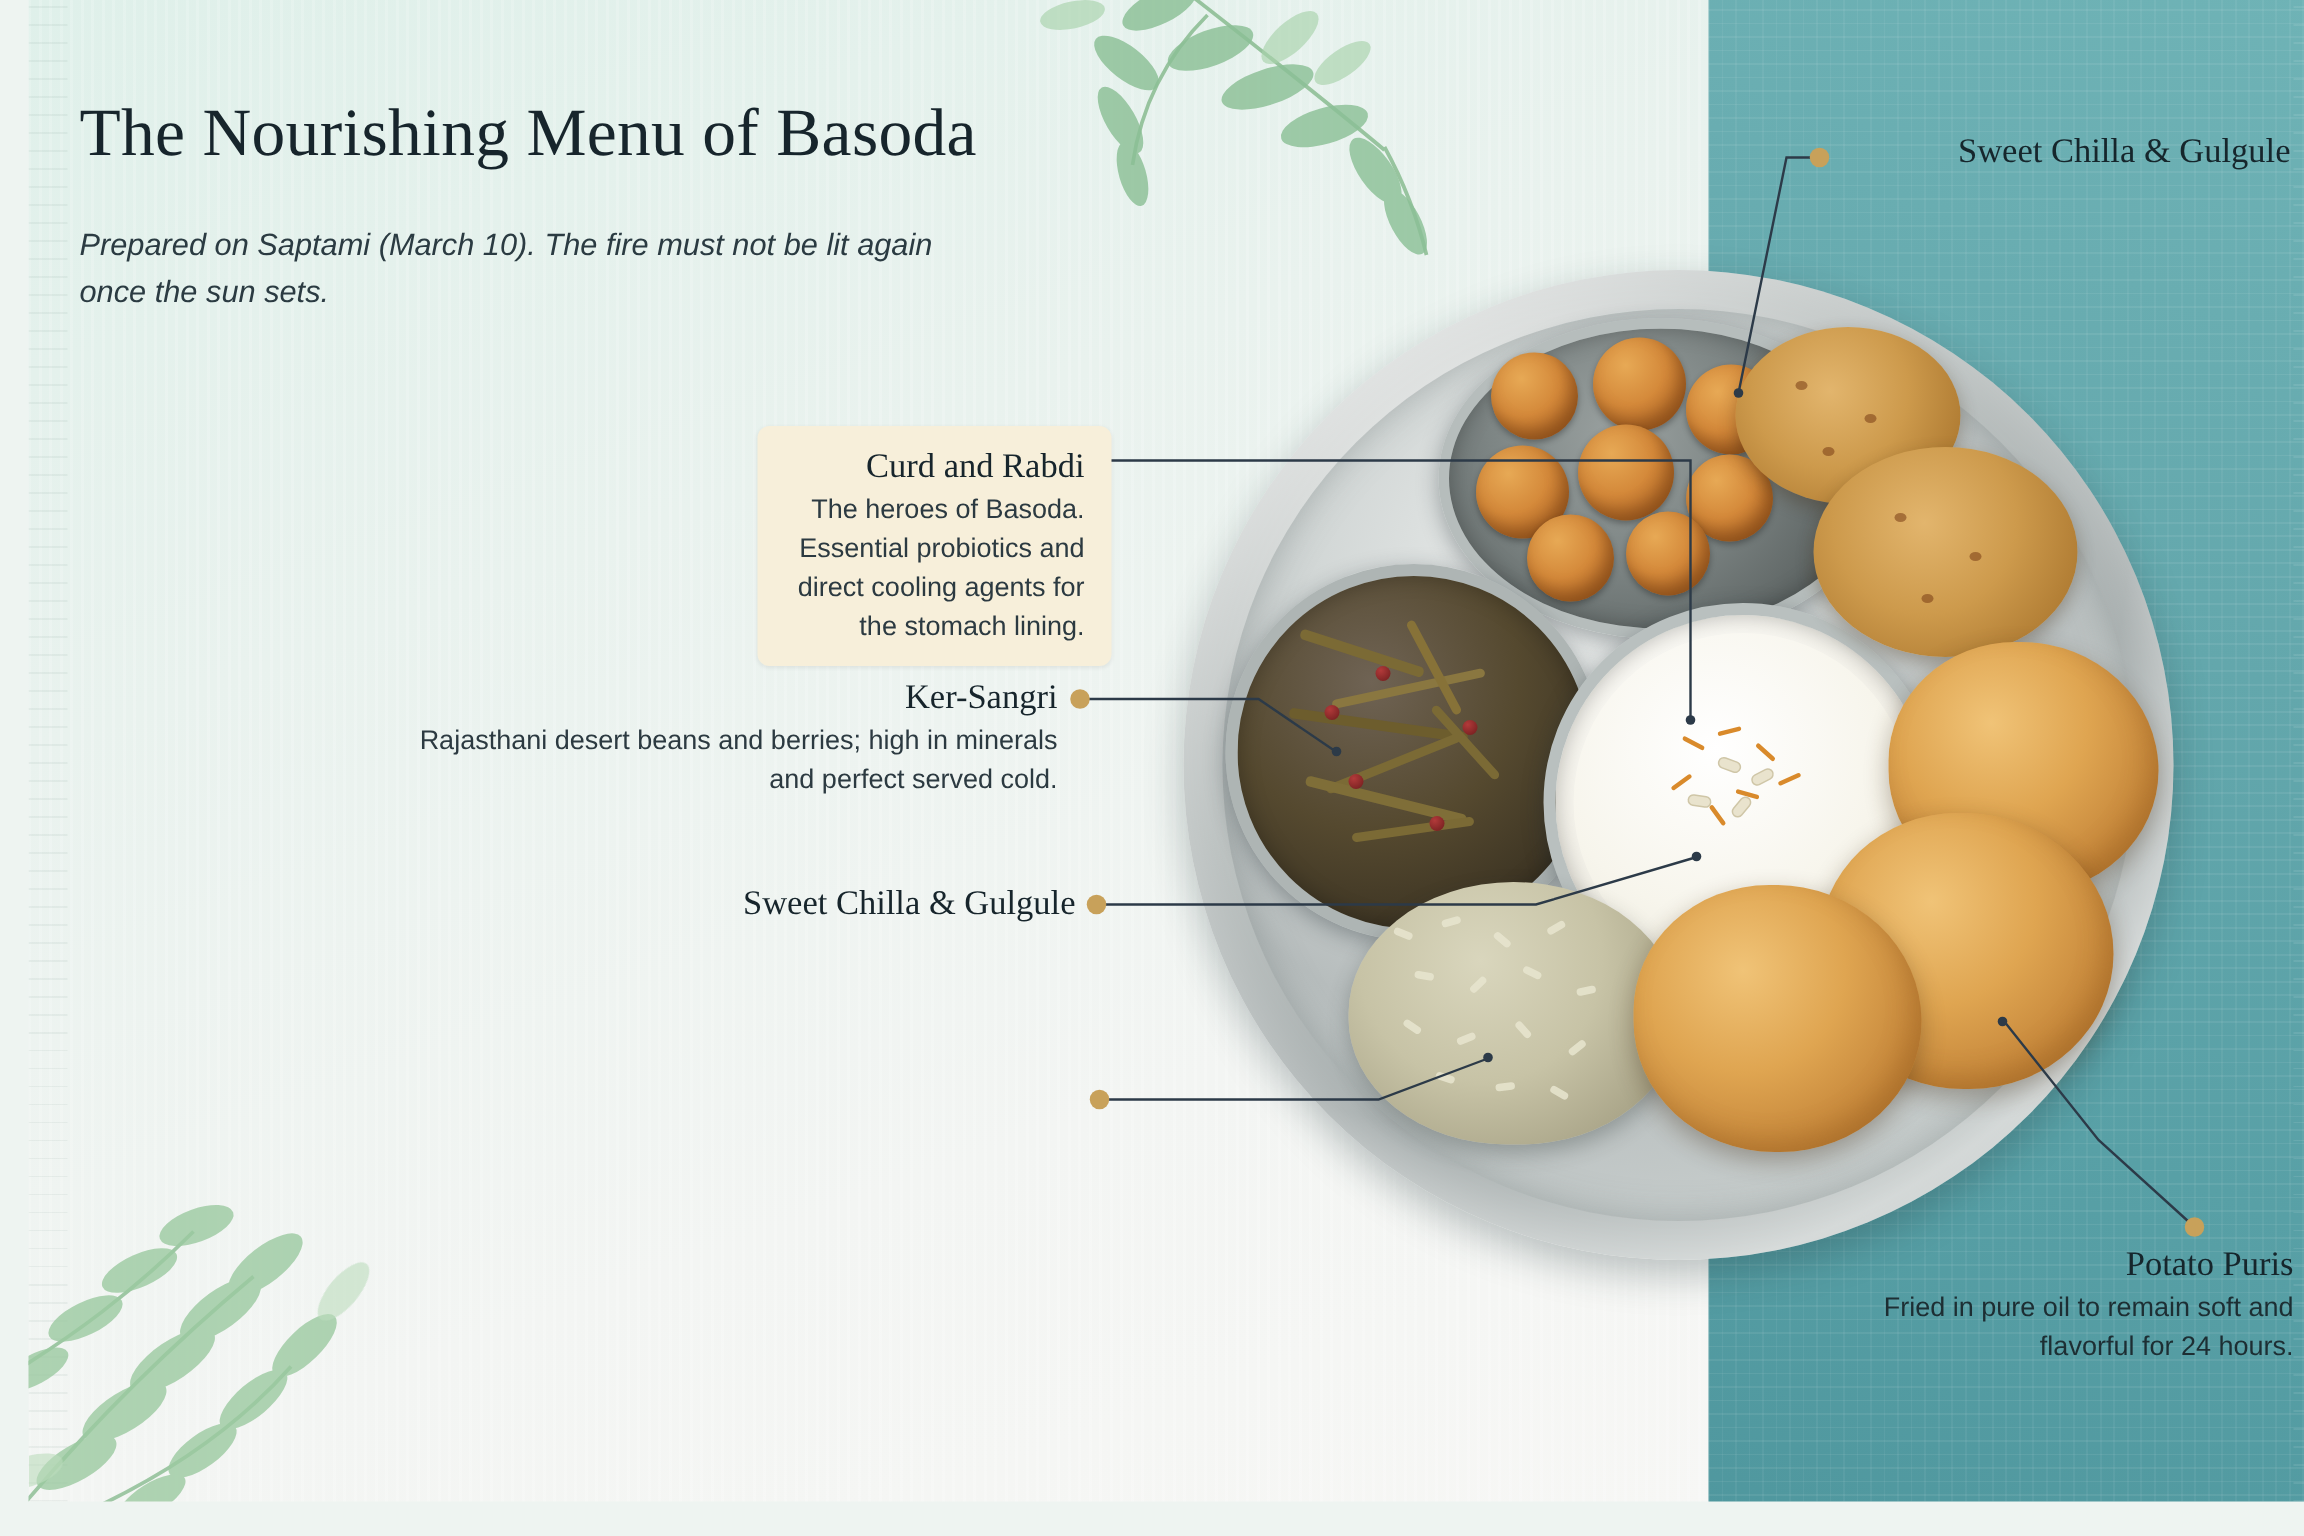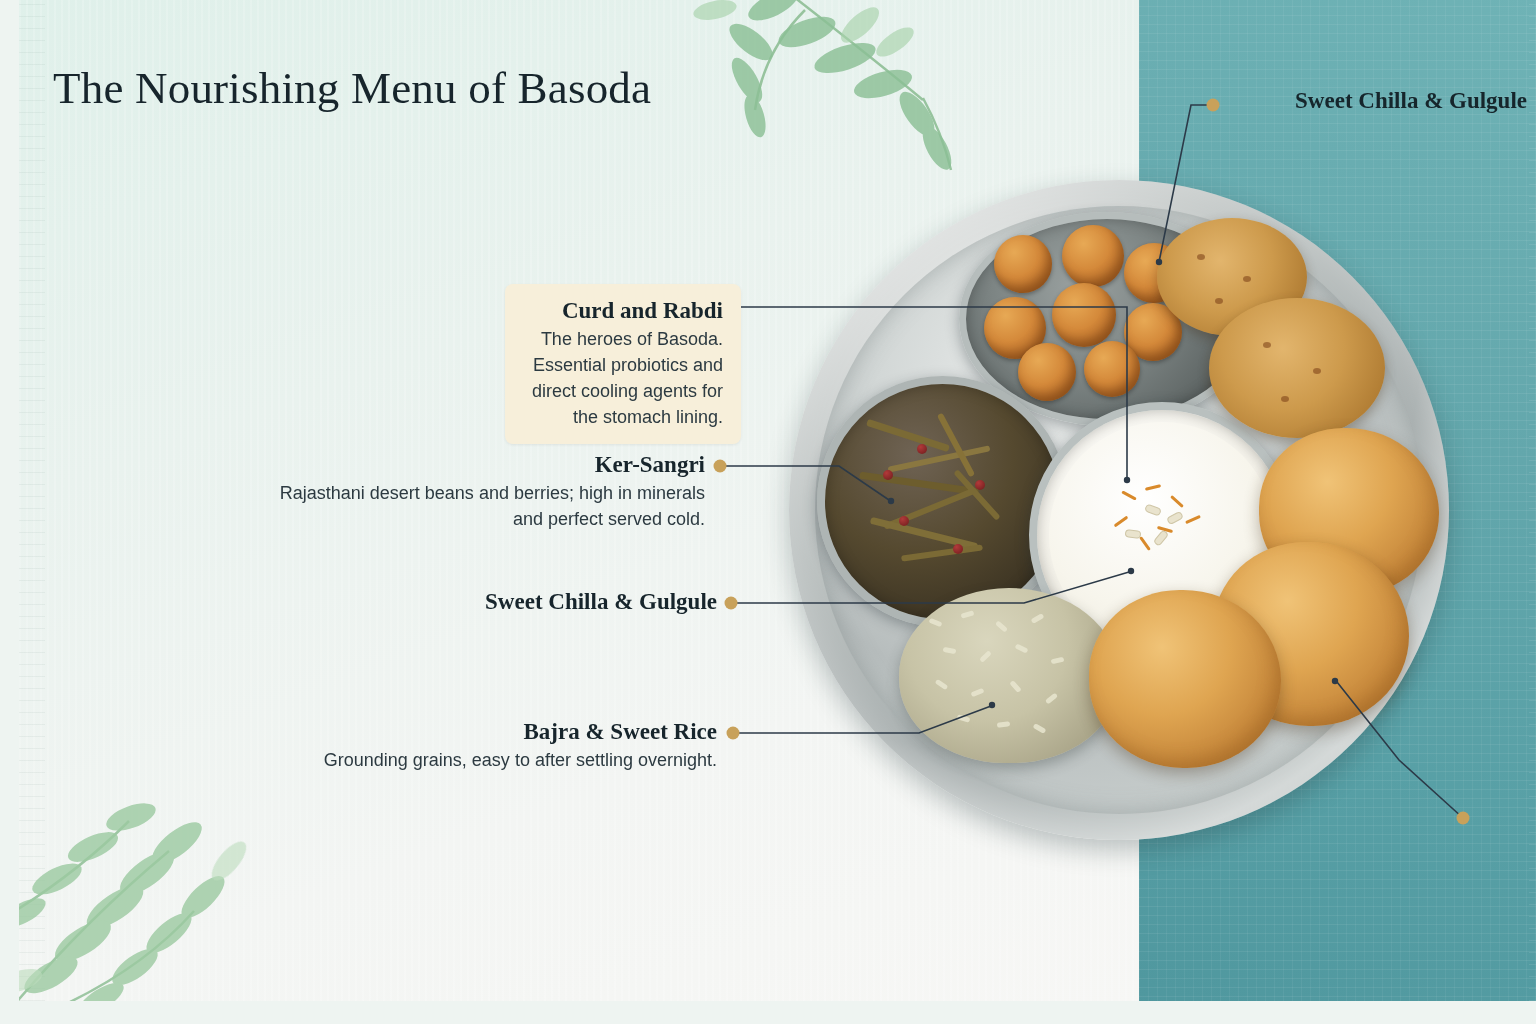--- a/index.html
+++ b/index.html
@@ -82,21 +82,21 @@
     font-style: italic;
     font-size: 20.5px;
     line-height: 31px;
     color: #2b3b42;
   }
 
   
   .callout { position: absolute; }
   .callout .c-title {
     font-family: "Liberation Serif", serif;
-    font-weight: bold;
+    font-weight: normal;
     font-size: 23px;
     color: #17252c;
     line-height: 30px;
   }
   .callout .c-desc {
     font-family: "Liberation Sans", sans-serif;
     font-size: 18px;
     line-height: 26px;
     color: #2c3a41;
   }
@@ -418,38 +418,39 @@
       <circle cx="1140" cy="262" r="3.2"></circle>
       <circle cx="1108" cy="480" r="3.2"></circle>
       <circle cx="872" cy="501" r="3.2"></circle>
       <circle cx="1112" cy="571" r="3.2"></circle>
       <circle cx="973" cy="705" r="3.2"></circle>
       <circle cx="1316" cy="681" r="3.2"></circle>
     </g>
   </svg>
 
   <div class="title">The Nourishing Menu of Basoda</div>
+  <div class="subtitle">Prepared on Saptami (March 10). The fire must not be lit again once the sun sets.</div>
 
   <div class="callout on-teal align-right" style="right:28px; top:86px; width:310px;">
     <div class="c-title">Sweet Chilla &amp; Gulgule</div>
   </div>
 
   <div class="callout align-right" style="left:258px; top:450px; width:428px;">
     <div class="c-title">Ker-Sangri</div>
     <div class="c-desc">Rajasthani desert beans and berries; high in minerals and perfect served cold.</div>
   </div>
 
   <div class="callout align-right card" style="left:486px; top:284px; width:200px;">
     <div class="c-title">Curd and Rabdi</div>
     <div class="c-desc">The heroes of Basoda. Essential probiotics and direct cooling agents for the stomach lining.</div>
   </div>
 
   <div class="callout align-right" style="left:300px; top:587px; width:398px;">
     <div class="c-title">Sweet Chilla &amp; Gulgule</div>
   </div>
 
-  <div class="callout align-right" style="left:300px; top:717px; width:398px;">
-    <div class="c-title">Bajra &amp; Sweet Rice</div>
-    <div class="c-desc">Grounding grains, easy to after settling overnight.</div>
-  </div>
-
+
+  <div class="callout on-teal align-right" style="right:26px; top:828px; width:302px;">
+    <div class="c-title">Potato Puris</div>
+    <div class="c-desc">Fried in pure oil to remain soft and flavorful for 24 hours.</div>
+  </div>
 
 </div>
 
 </body></html>

